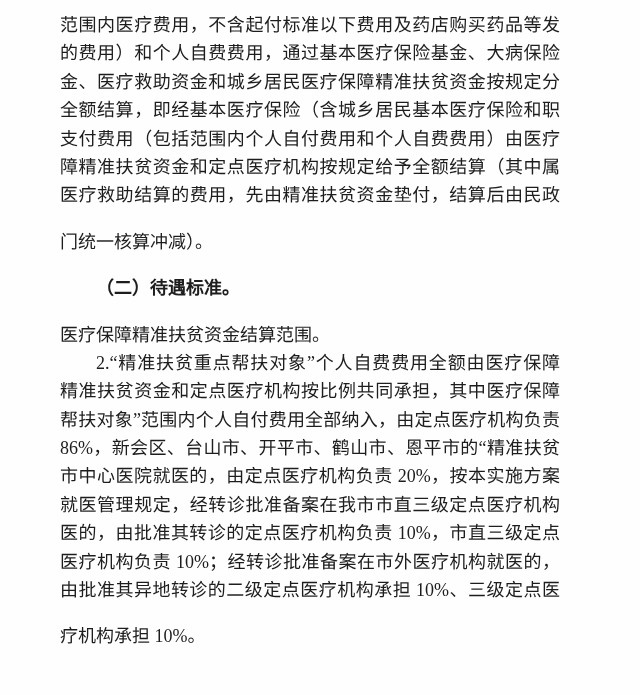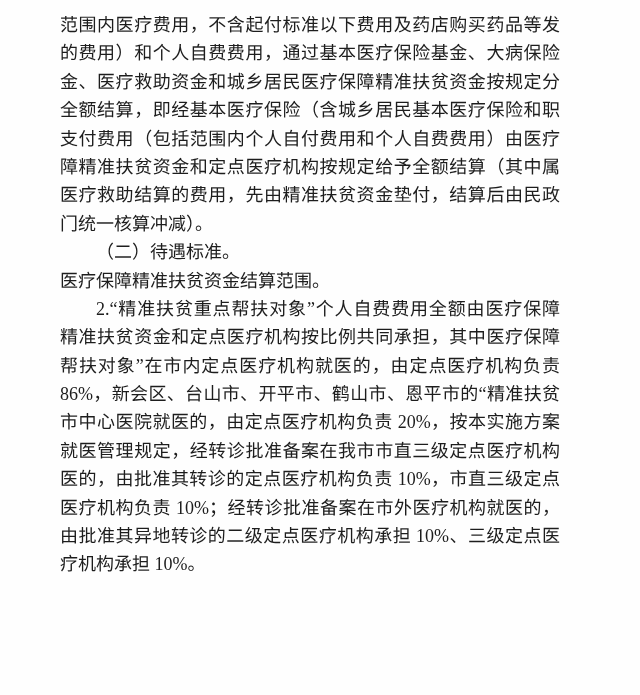--- a/index.html
+++ b/index.html
@@ -20,41 +20,41 @@
   .line {
     font-size: 18px;
     line-height: 28.4px;
     height: 28.4px;
     white-space: normal;
     text-align: justify;
     text-justify: inter-character;
     overflow: hidden;
   }
   .fill { text-align-last: justify; }
-  .end  { text-align: center; text-align-last: left; }
+  .end  { text-align: center; text-align-last: left; margin-top: 18px; }
   .indent { text-indent: 2em; }
-  .heading { font-weight: normal; }
+  .heading { font-weight: bold; }
 </style>
 </head>
 <body>
 
 <div class="page">
   <div class="line fill">范围内医疗费用，不含起付标准以下费用及药店购买药品等发生</div>
   <div class="line fill">的费用）和个人自费费用，通过基本医疗保险基金、大病保险资</div>
   <div class="line fill">金、医疗救助资金和城乡居民医疗保障精准扶贫资金按规定分别</div>
   <div class="line fill">全额结算，即经基本医疗保险（含城乡居民基本医疗保险和职工</div>
   <div class="line fill">支付费用（包括范围内个人自付费用和个人自费费用）由医疗保</div>
   <div class="line fill">障精准扶贫资金和定点医疗机构按规定给予全额结算（其中属于</div>
   <div class="line fill">医疗救助结算的费用，先由精准扶贫资金垫付，结算后由民政部</div>
   <div class="line end">门统一核算冲减）。</div>
   <div class="line end indent heading">（二）待遇标准。</div>
   <div class="line end">医疗保障精准扶贫资金结算范围。</div>
   <div class="line fill indent">2.“精准扶贫重点帮扶对象”个人自费费用全额由医疗保障</div>
   <div class="line fill">精准扶贫资金和定点医疗机构按比例共同承担，其中医疗保障精</div>
-  <div class="line fill">帮扶对象”在市内定点医疗机构就医的，由定点医疗机构负责</div>
+  <div class="line fill">帮扶对象”范围内个人自付费用全部纳入，由定点医疗机构负责</div>
   <div class="line fill">86%，新会区、台山市、开平市、鹤山市、恩平市的“精准扶贫</div>
   <div class="line fill">市中心医院就医的，由定点医疗机构负责 20%，按本实施方案</div>
   <div class="line fill">就医管理规定，经转诊批准备案在我市市直三级定点医疗机构就</div>
   <div class="line fill">医的，由批准其转诊的定点医疗机构负责 10%，市直三级定点</div>
   <div class="line fill">医疗机构负责 10%；经转诊批准备案在市外医疗机构就医的，</div>
   <div class="line fill">由批准其异地转诊的二级定点医疗机构承担 10%、三级定点医</div>
   <div class="line end">疗机构承担 10%。</div>
 </div>
 
 </body></html>

